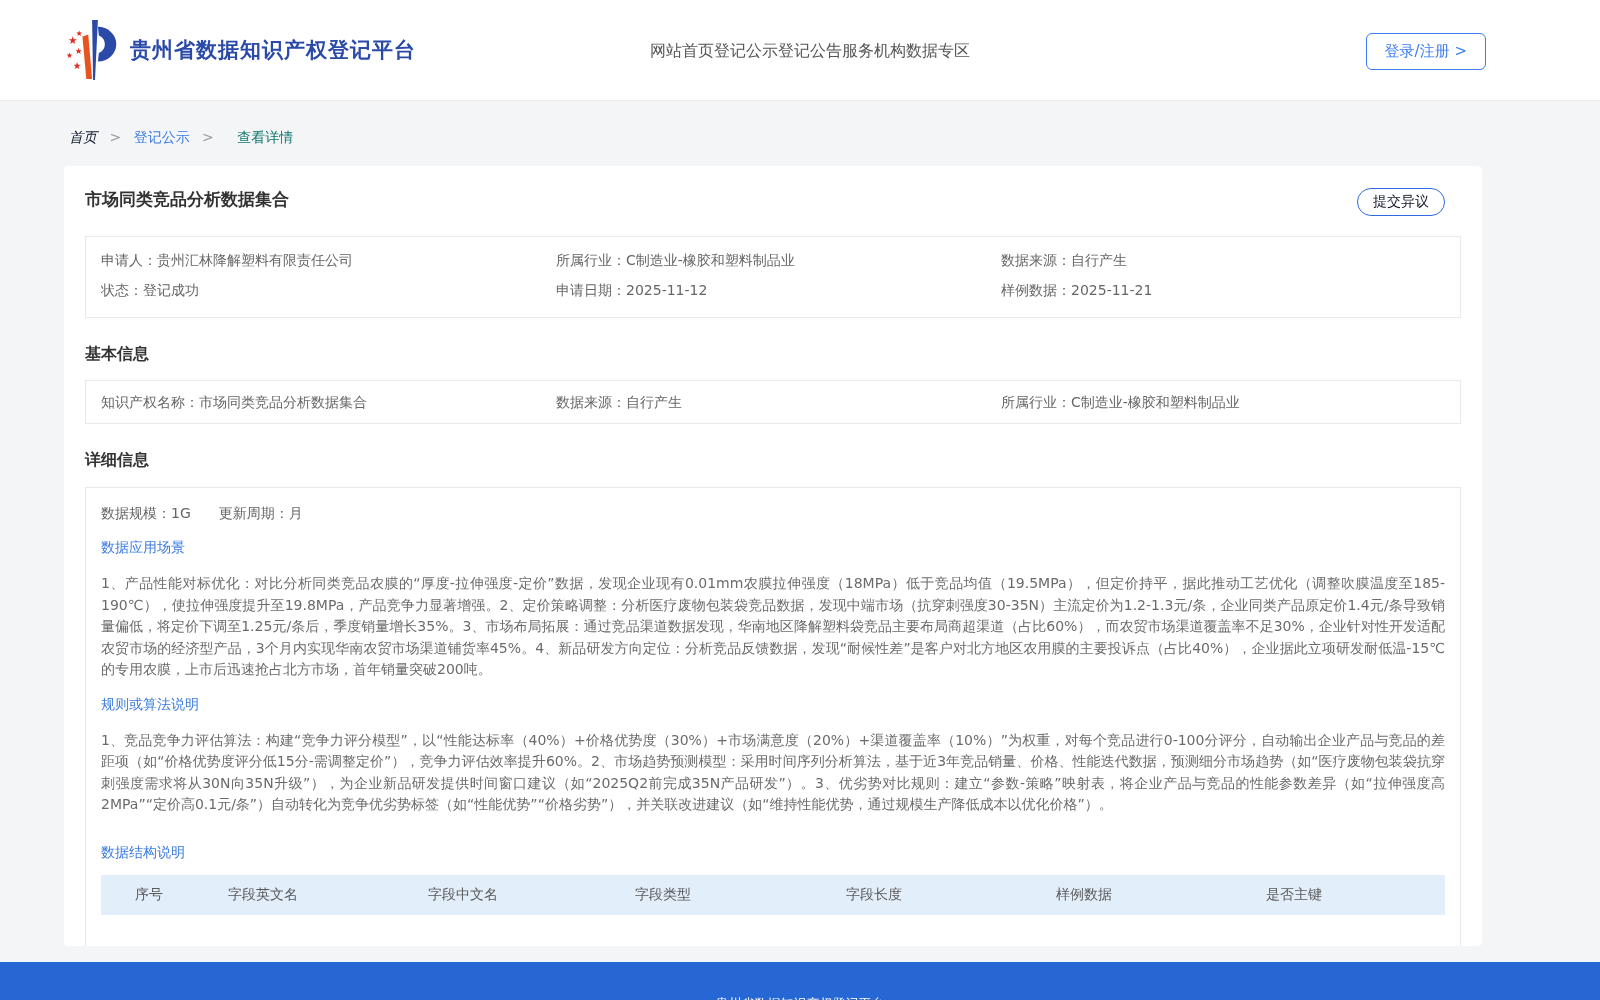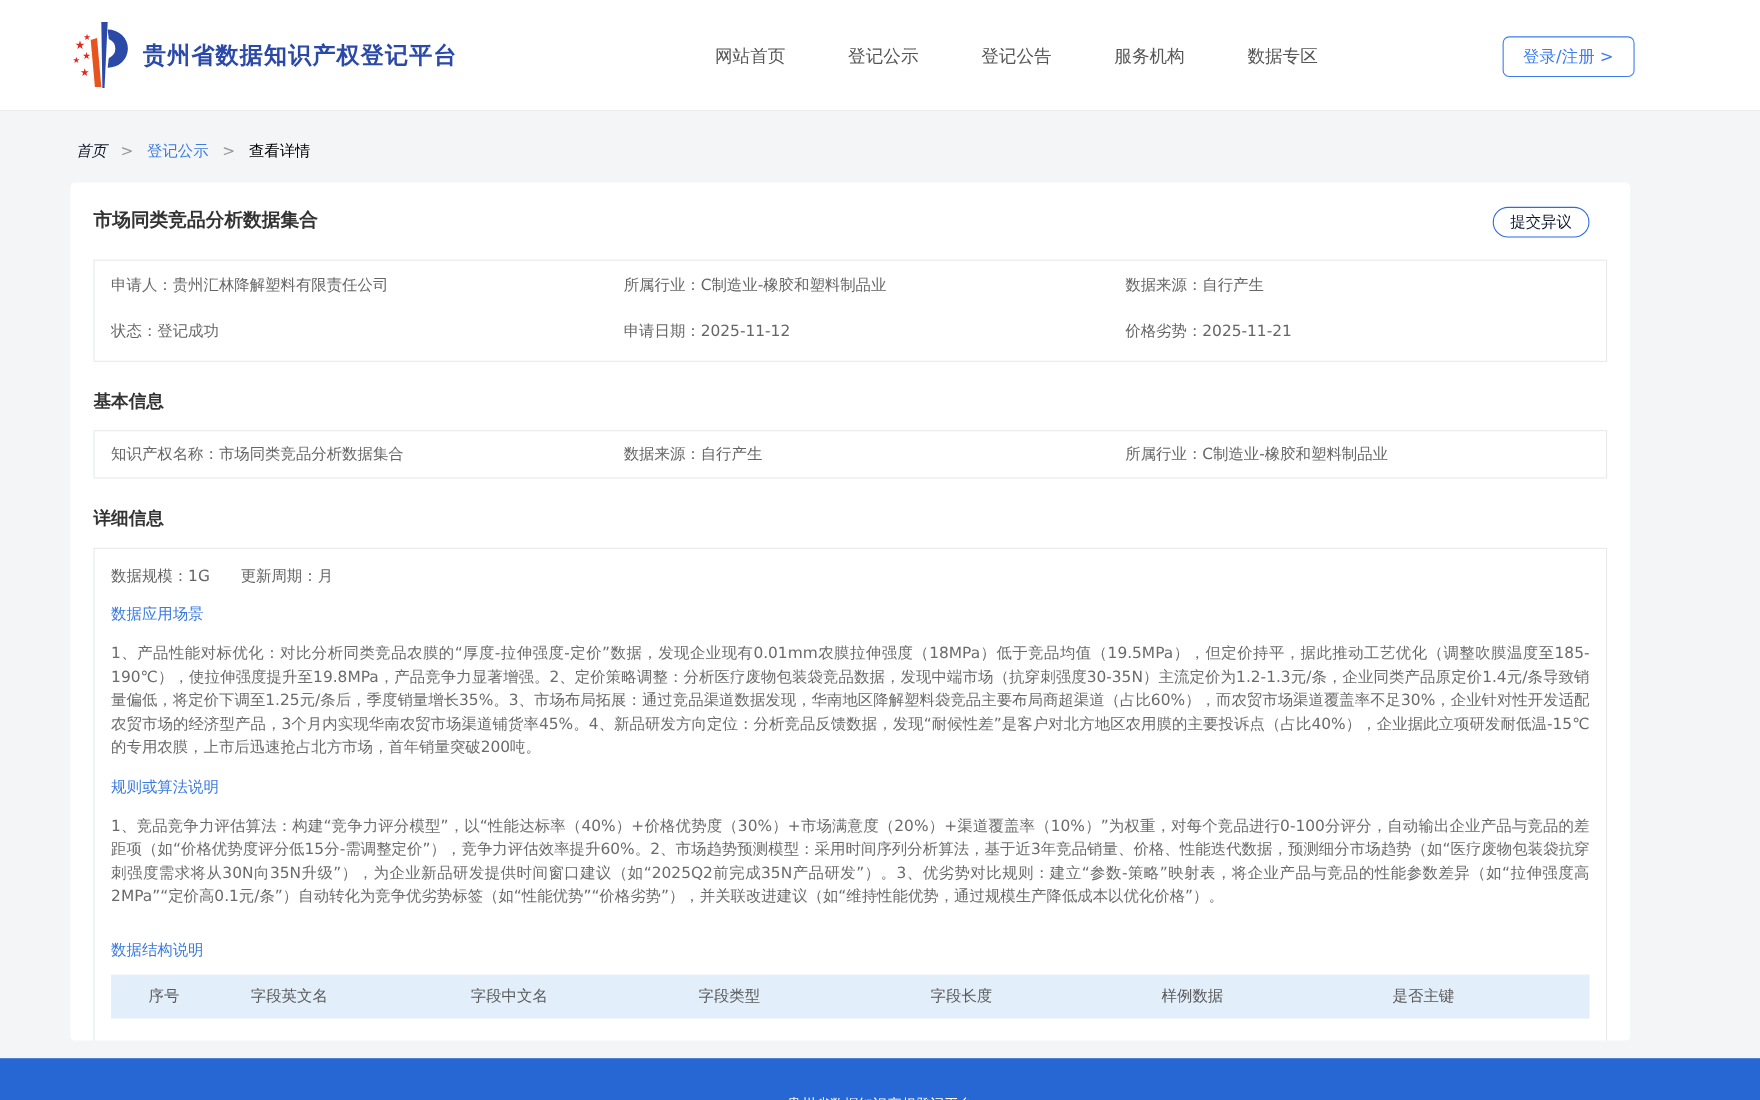--- a/index.html
+++ b/index.html
@@ -12,48 +12,48 @@
     color:#666;
   }
   
   .header {
     height:101px; background:#fff; border-bottom:1px solid #ededed;
     position:relative; display:flex; align-items:center;
   }
   .logo-wrap { display:flex; align-items:center; margin-left:66px; }
   .logo-svg { width:58px; height:62px; }
   .site-title { color:#2b4aa8; font-size:21px; font-weight:bold; margin-left:6px; letter-spacing:1px; }
-  .nav { position:absolute; left:650px; top:41px; display:flex; gap:57px; font-size:16px; color:#555; }
+  .nav { position:absolute; left:650px; top:41px; display:flex; font-size:16px; color:#555; }
   .nav-item { cursor:pointer; white-space:nowrap; }
   .login-btn {
     position:absolute; right:114px; top:33px;
     border:1px solid #3c7cf0; color:#3c7cf0; background:#fff;
     font-size:15px; padding:8px 18px; border-radius:6px; cursor:pointer;
     font-family:inherit;
   }
   
   .breadcrumb { padding:28px 0 0 69px; font-size:14px; color:#666; }
   .crumb-link { color:#3b7be0; cursor:pointer; }
   .crumb-sep { margin:0 8px; color:#999; }
-  .crumb-current { color:#000000; }
+  .crumb-current { color:#0f766e;margin-left:11px; }
   .crumb-home { color:#0f172a; cursor:pointer;font-style:italic; }
   
   .card {
     position:absolute; left:64px; right:118px; top:166px; height:780px;
     background:#fff; border-radius:4px; padding:22px 21px 0; overflow:hidden;
   }
   .card-title-row { display:flex; justify-content:space-between; align-items:flex-start; }
   .page-title { font-size:17px; font-weight:bold; color:#333; }
   .objection-btn {
     border:1px solid #2e6be0; color:#0f172a; background:#fff;
     border-radius:14px; font-size:14px; padding:4px 15px; cursor:pointer;
     font-family:inherit; margin-right:16px;
   }
   .info-box {
-    border:1px solid #e8e9eb; font-size:14px; color:#666;gap:11px;
+    border:1px solid #e8e9eb; font-size:14px; color:#666;
   }
   .grid-3 { display:grid; grid-template-columns:455px 445px 1fr; }
   .summary-box { margin-top:20px; padding:8px 0 12px 15px; }
   .summary-box .cell, .basic-box .cell { line-height:30px; white-space:nowrap; overflow:hidden; }
   .section-heading { font-size:16px; font-weight:bold; color:#333; margin-top:26px; }
   .basic-box { margin-top:15px; padding:6px 0 6px 15px; }
   .detail-box { margin-top:16px; padding:14px 15px 0; }
   .scale-row { line-height:22px; }
   .scale-gap { display:inline-block; width:28px; }
   .sub-heading { color:#3b7be0; font-size:14px; margin-top:15px; }
@@ -131,21 +131,21 @@
     <div class="cell">
       <span>数据来源：</span><span>自行产生</span>
     </div>
     <div class="cell">
       <span>状态：</span><span>登记成功</span>
     </div>
     <div class="cell">
       <span>申请日期：</span><span>2025-11-12</span>
     </div>
     <div class="cell">
-      <span>价格劣势：</span><span>2025-11-21</span>
+      <span>样例数据：</span><span>2025-11-21</span>
     </div>
   </div>
 
   <div class="section-heading">基本信息</div>
   <div class="info-box grid-3 basic-box">
     <div class="cell">
       <span>知识产权名称：</span><span>市场同类竞品分析数据集合</span>
     </div>
     <div class="cell">
       <span>数据来源：</span><span>自行产生</span>

